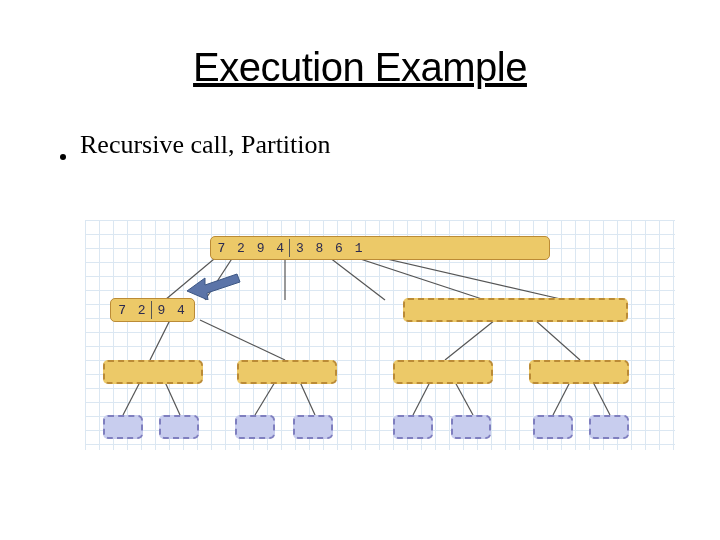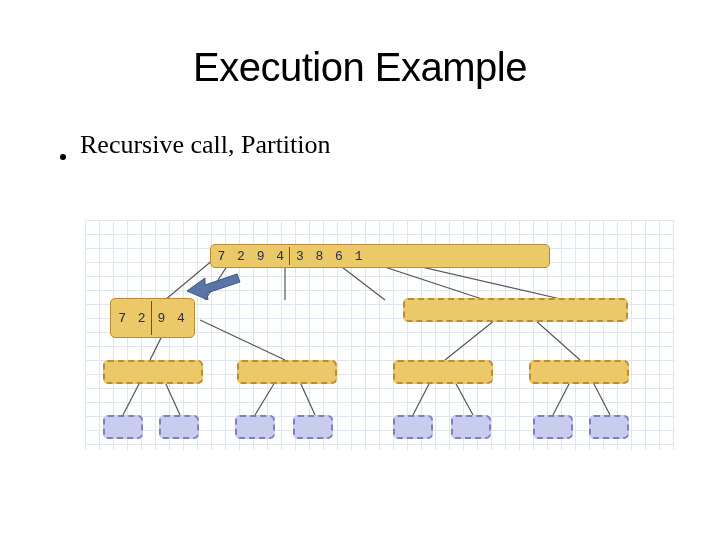--- a/index.html
+++ b/index.html
@@ -12,20 +12,21 @@
     position: relative;
     overflow: hidden;
   }
   .title {
     text-align: center;
     font-size: 40px;
     margin-top: 45px;
     font-family: Verdana, Arial, sans-serif;
     font-weight: 400;
     letter-spacing: -0.5px;
+    text-decoration: underline;
   }
   .bullet-row {
     margin: 40px 0 0 60px;
     font-size: 26px;
     display: flex;
     align-items: flex-end;
   }
   .bullet-dot {
     width: 6px;
     height: 6px;
@@ -129,26 +130,26 @@
       <line x1="508" y1="162" x2="525" y2="195"></line>
     </g>
   </svg>
 
   <svg class="arrow" style="left:100px; top:46px" width="60" height="34" viewBox="0 0 60 34">
     <g fill="#5b74a8" stroke="#3d5784" stroke-width="1">
       <polygon points="2,25 20,12 20,19 52,8 55,16 22,27 23,34"></polygon>
     </g>
   </svg>
 
-  <div class="node yellow-solid" style="left:125px; top:24px; width:340px; height:24px;">
+  <div class="node yellow-solid" style="left:125px; top:16px; width:340px; height:24px;">
     <span style="margin-left:-178px;">7 2 9 4  3 8 6 1</span>
     <span class="vdiv" style="left:78px;"></span>
   </div>
 
-  <div class="node yellow-solid" style="left:25px; top:78px; width:85px; height:40px;font-family:Liberation Mono, monospace;">
+  <div class="node yellow-solid" style="left:25px; top:78px; width:85px; height:24px;font-family:Liberation Mono, monospace;">
     <span>7 2  9 4</span>
     <span class="vdiv" style="left:40px;"></span>
   </div>
 
   <div class="node yellow-dashed" style="left:318px; top:78px; width:225px; height:24px;"></div>
 
   <div class="node yellow-dashed" style="left:18px;  top:140px; width:100px; height:24px;"></div>
   <div class="node yellow-dashed" style="left:152px; top:140px; width:100px; height:24px;"></div>
   <div class="node yellow-dashed" style="left:308px; top:140px; width:100px; height:24px;"></div>
   <div class="node yellow-dashed" style="left:444px; top:140px; width:100px; height:24px;"></div>

